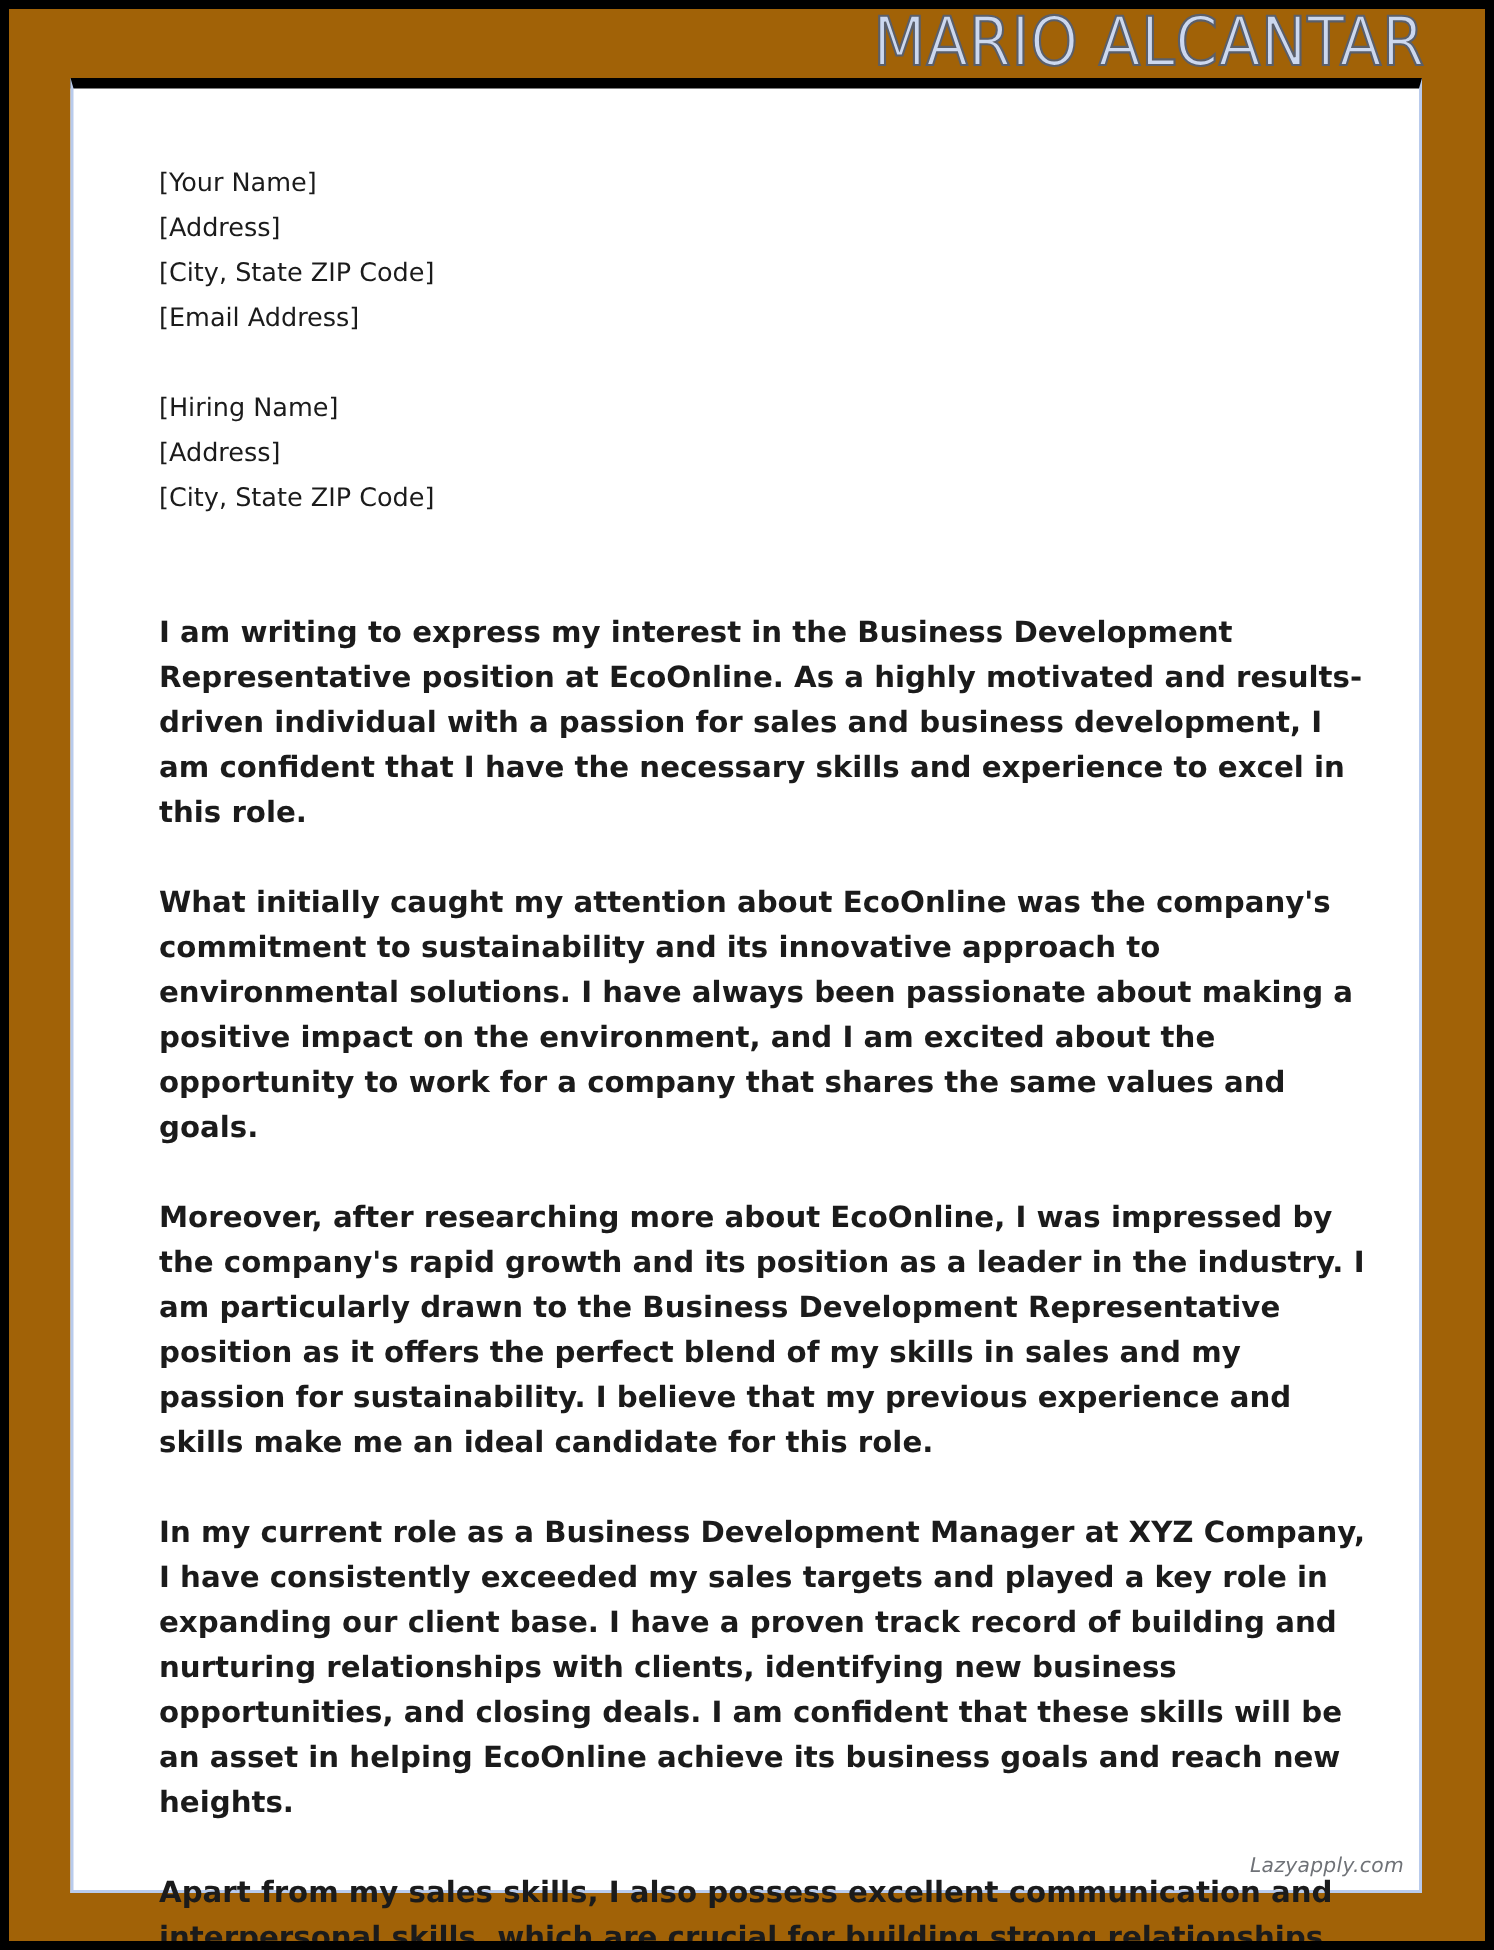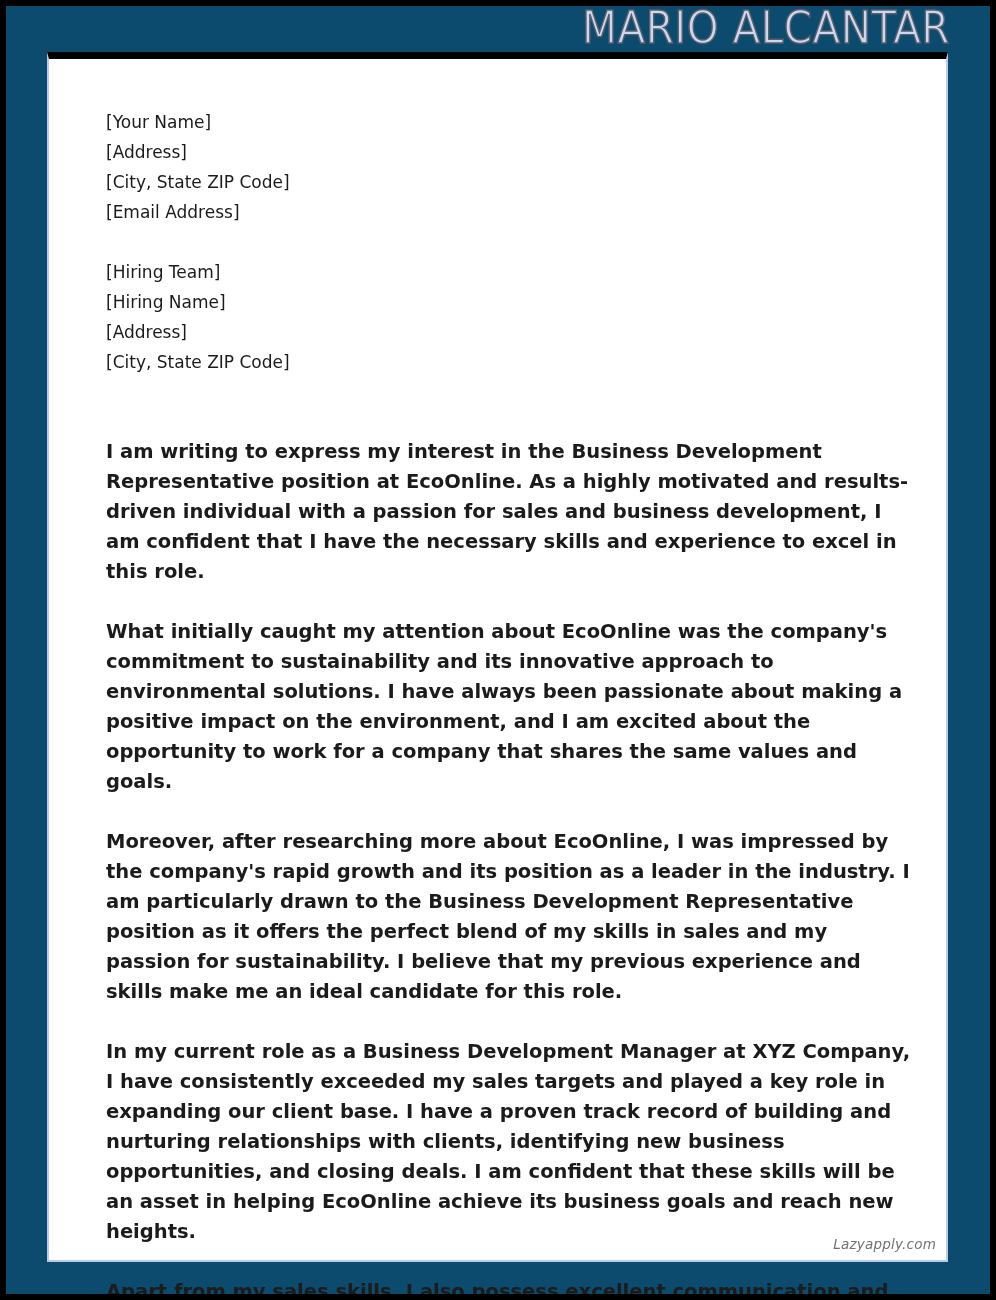--- a/index.html
+++ b/index.html
@@ -14,21 +14,21 @@
     overflow: hidden;
   }
 
   
   .canvas {
     position: absolute;
     left: 6px;
     top: 6px;
     width: 984px;
     height: 1288px;
-    background: #0c4a6e;
+    background: #a16207;
     overflow: hidden;
   }
 
   
   .header-band {
     position: absolute;
     left: 0;
     top: 0;
     width: 984px;
     height: 46px;
@@ -120,21 +120,20 @@
       <div class="block">
         <div class="line">[Your Name]</div>
         <div class="line">[Address]</div>
         <div class="line">[City, State ZIP Code]</div>
         <div class="line">[Email Address]</div>
       </div>
 
       <div class="spacer"></div>
 
       <div class="block">
-        <div class="line">[Hiring Team]</div>
         <div class="line">[Hiring Name]</div>
         <div class="line">[Address]</div>
         <div class="line">[City, State ZIP Code]</div>
       </div>
 
       <div class="spacer"></div>
 
 
       <div class="spacer"></div>
 

